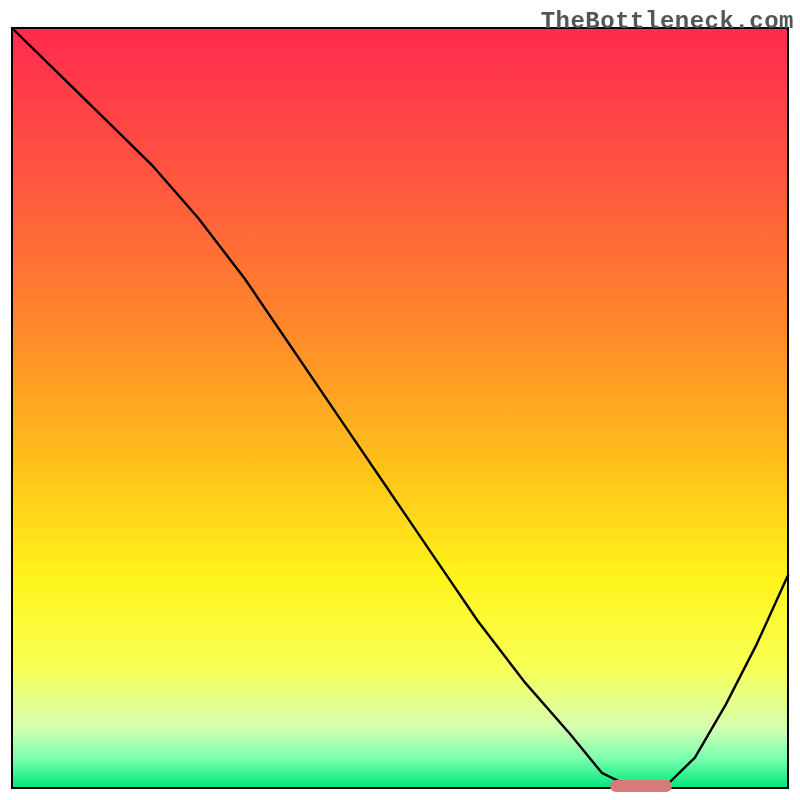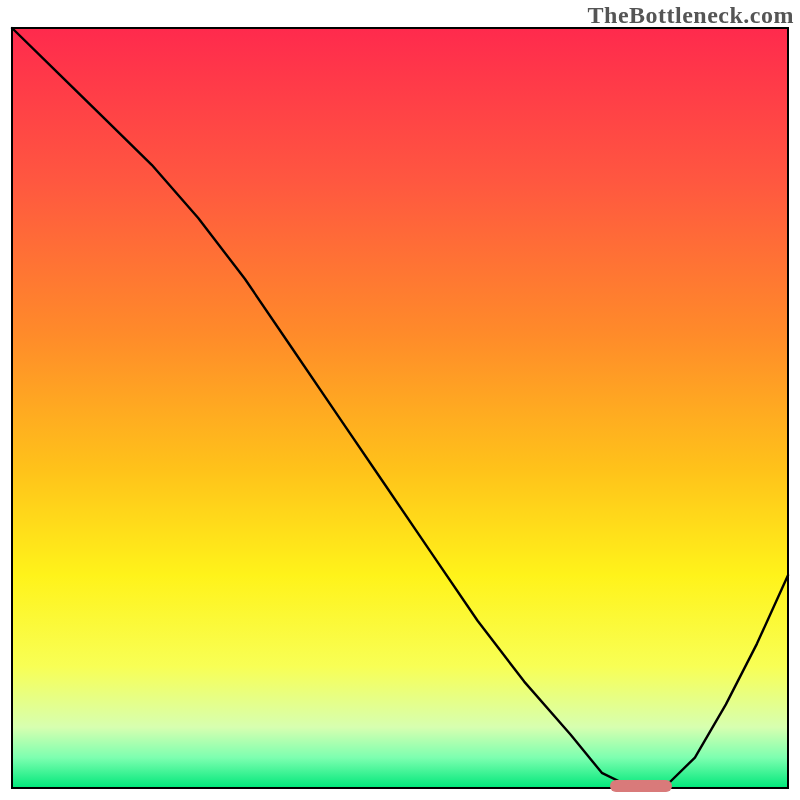--- a/index.html
+++ b/index.html
@@ -10,23 +10,23 @@
     background: #ffffff;
     overflow: hidden;
   }
   .chart-container {
     position: relative;
     width: 800px;
     height: 800px;
   }
   .watermark {
     position: absolute;
-    top: 2px;
+    top: 8px;
     right: 6px;
-    font-family: Liberation Serif, serif;
+    font-family: Liberation Mono, monospace;
     font-size: 24px;
     font-weight: 600;
     color: #555555;
     letter-spacing: 0.5px;
     z-index: 3;
   }
   svg.plot {
     position: absolute;
     top: 0;
     left: 0;

